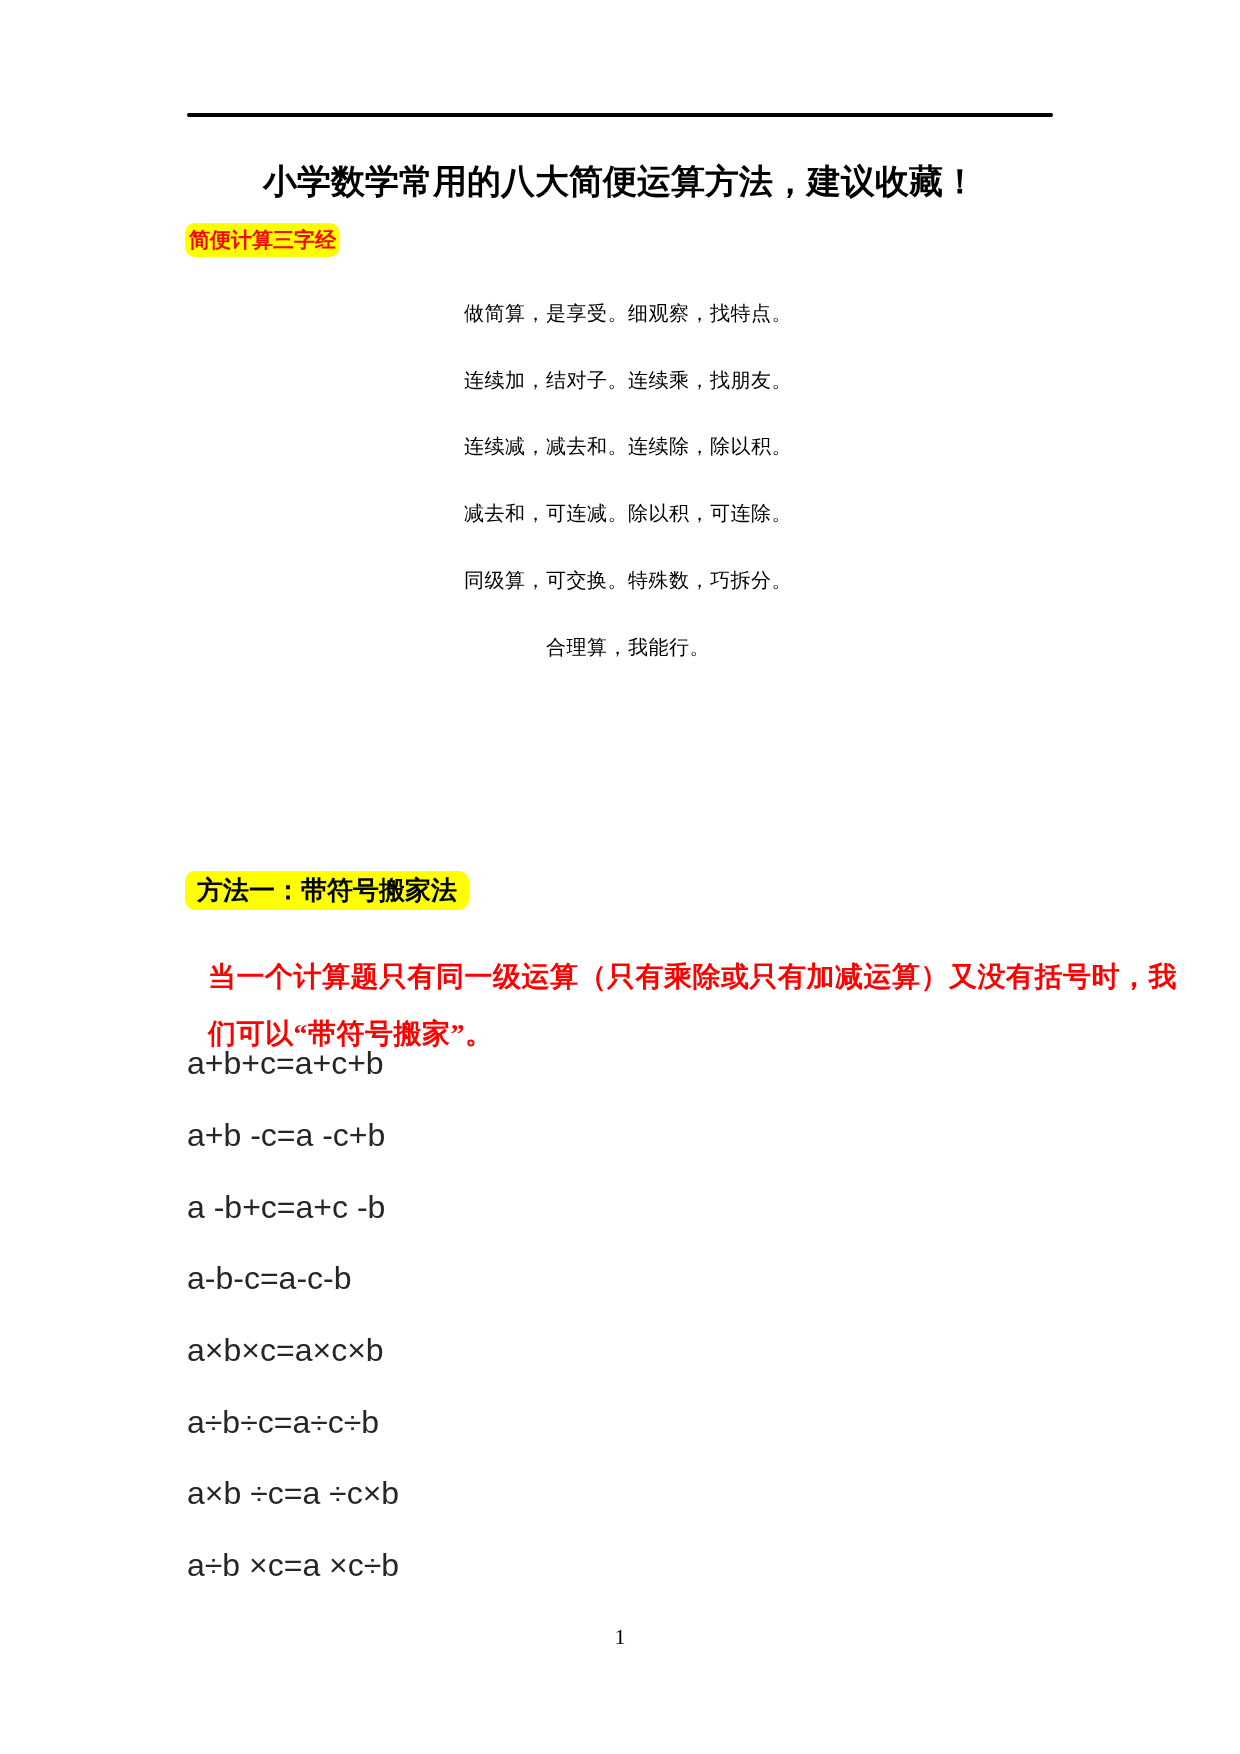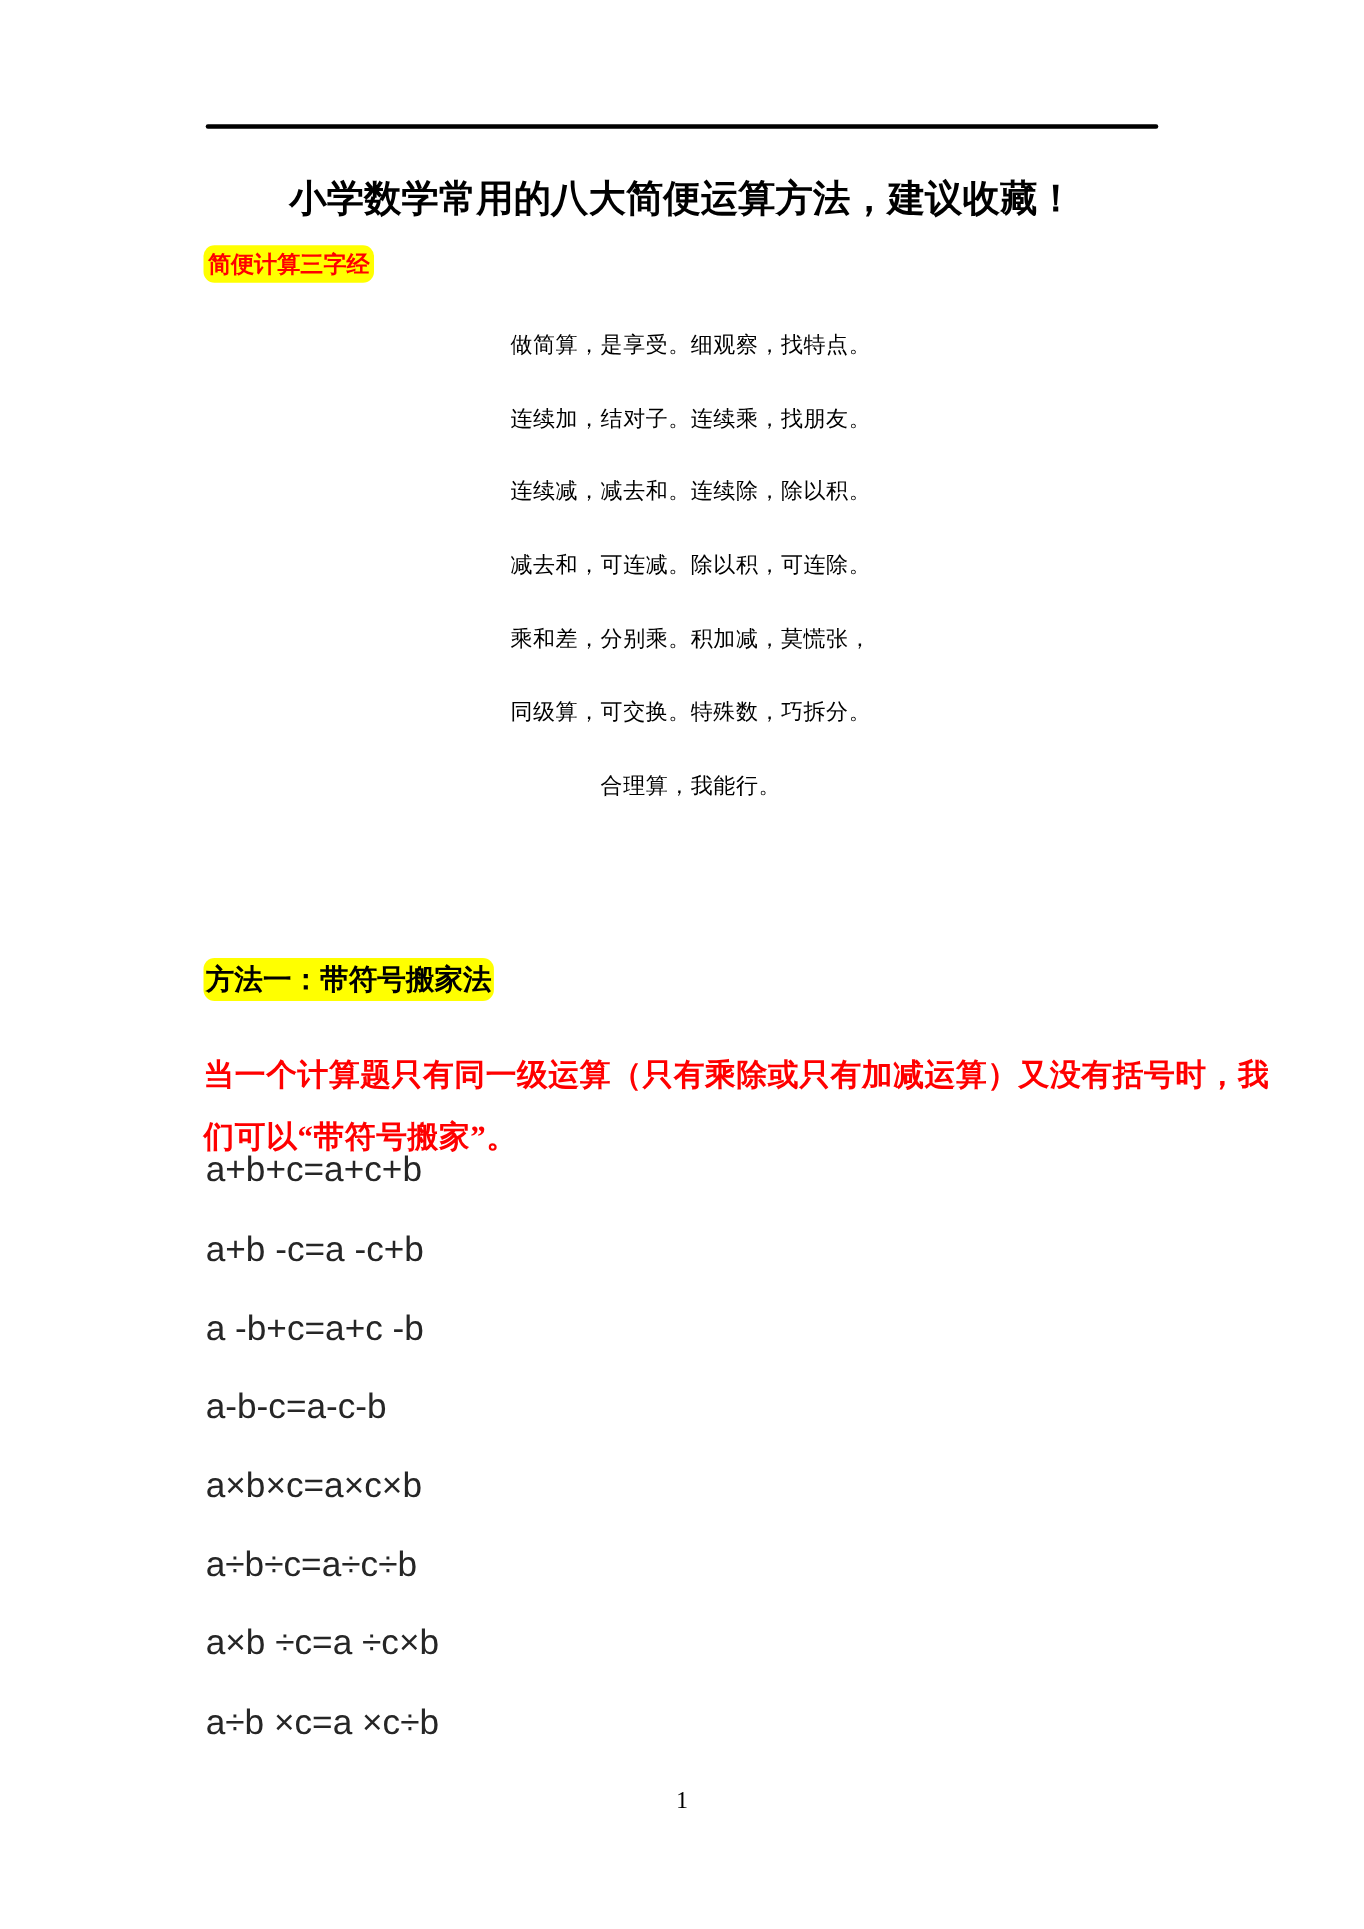--- a/index.html
+++ b/index.html
@@ -66,21 +66,21 @@
     letter-spacing: 0.5px;
     white-space: nowrap;
   }
 
   .method-heading {
     position: absolute;
     left: 185px;
     top: 871px;
     height: 39px;
     line-height: 39px;
-    padding: 0 2px;
+    padding: 0 12px;
     background: #FFFF00;
     color: #000000;
     font-size: 26px;
     font-weight: bold;
     white-space: nowrap;
   }
 
   .method-intro {
     position: absolute;
     left: 185px;
@@ -88,20 +88,21 @@
     color: #FF0000;
     font-size: 28px;
     font-weight: bold;
     letter-spacing: 0.5px;
   }
   .method-intro .intro-line {
     height: 57.6px;
     display: flex;
     align-items: center;
     white-space: nowrap;
+    margin-left: 23px;
   }
 
   .formulas {
     position: absolute;
     left: 187px;
     top: 1028px;
     font-family: "Liberation Sans", "DejaVu Sans", sans-serif;
     color: #262626;
     font-size: 32px;
   }
@@ -131,21 +132,20 @@
 
   <h1 class="doc-title">小学数学常用的八大简便运算方法，建议收藏！</h1>
 
   <div class="section-label">简便计算三字经</div>
 
   <div class="poem">
     <div class="poem-line">做简算，是享受。细观察，找特点。</div>
     <div class="poem-line">连续加，结对子。连续乘，找朋友。</div>
     <div class="poem-line">连续减，减去和。连续除，除以积。</div>
     <div class="poem-line">减去和，可连减。除以积，可连除。</div>
-    <div class="poem-line">乘和差，分别乘。积加减，莫慌张，</div>
     <div class="poem-line">同级算，可交换。特殊数，巧拆分。</div>
     <div class="poem-line">合理算，我能行。</div>
   </div>
 
   <div class="method-heading">方法一：带符号搬家法</div>
 
   <div class="method-intro">
     <div class="intro-line">当一个计算题只有同一级运算（只有乘除或只有加减运算）又没有括号时，我</div>
     <div class="intro-line">们可以“带符号搬家”。</div>
   </div>

